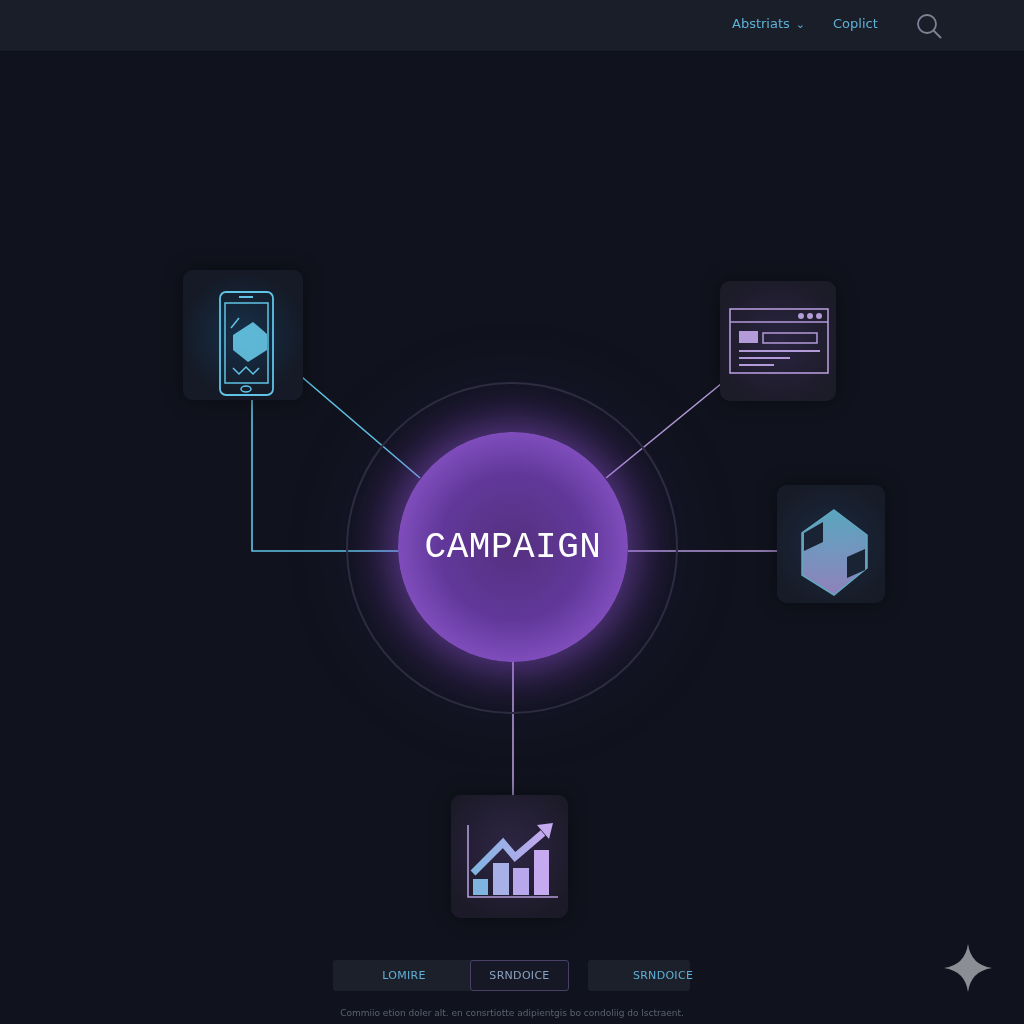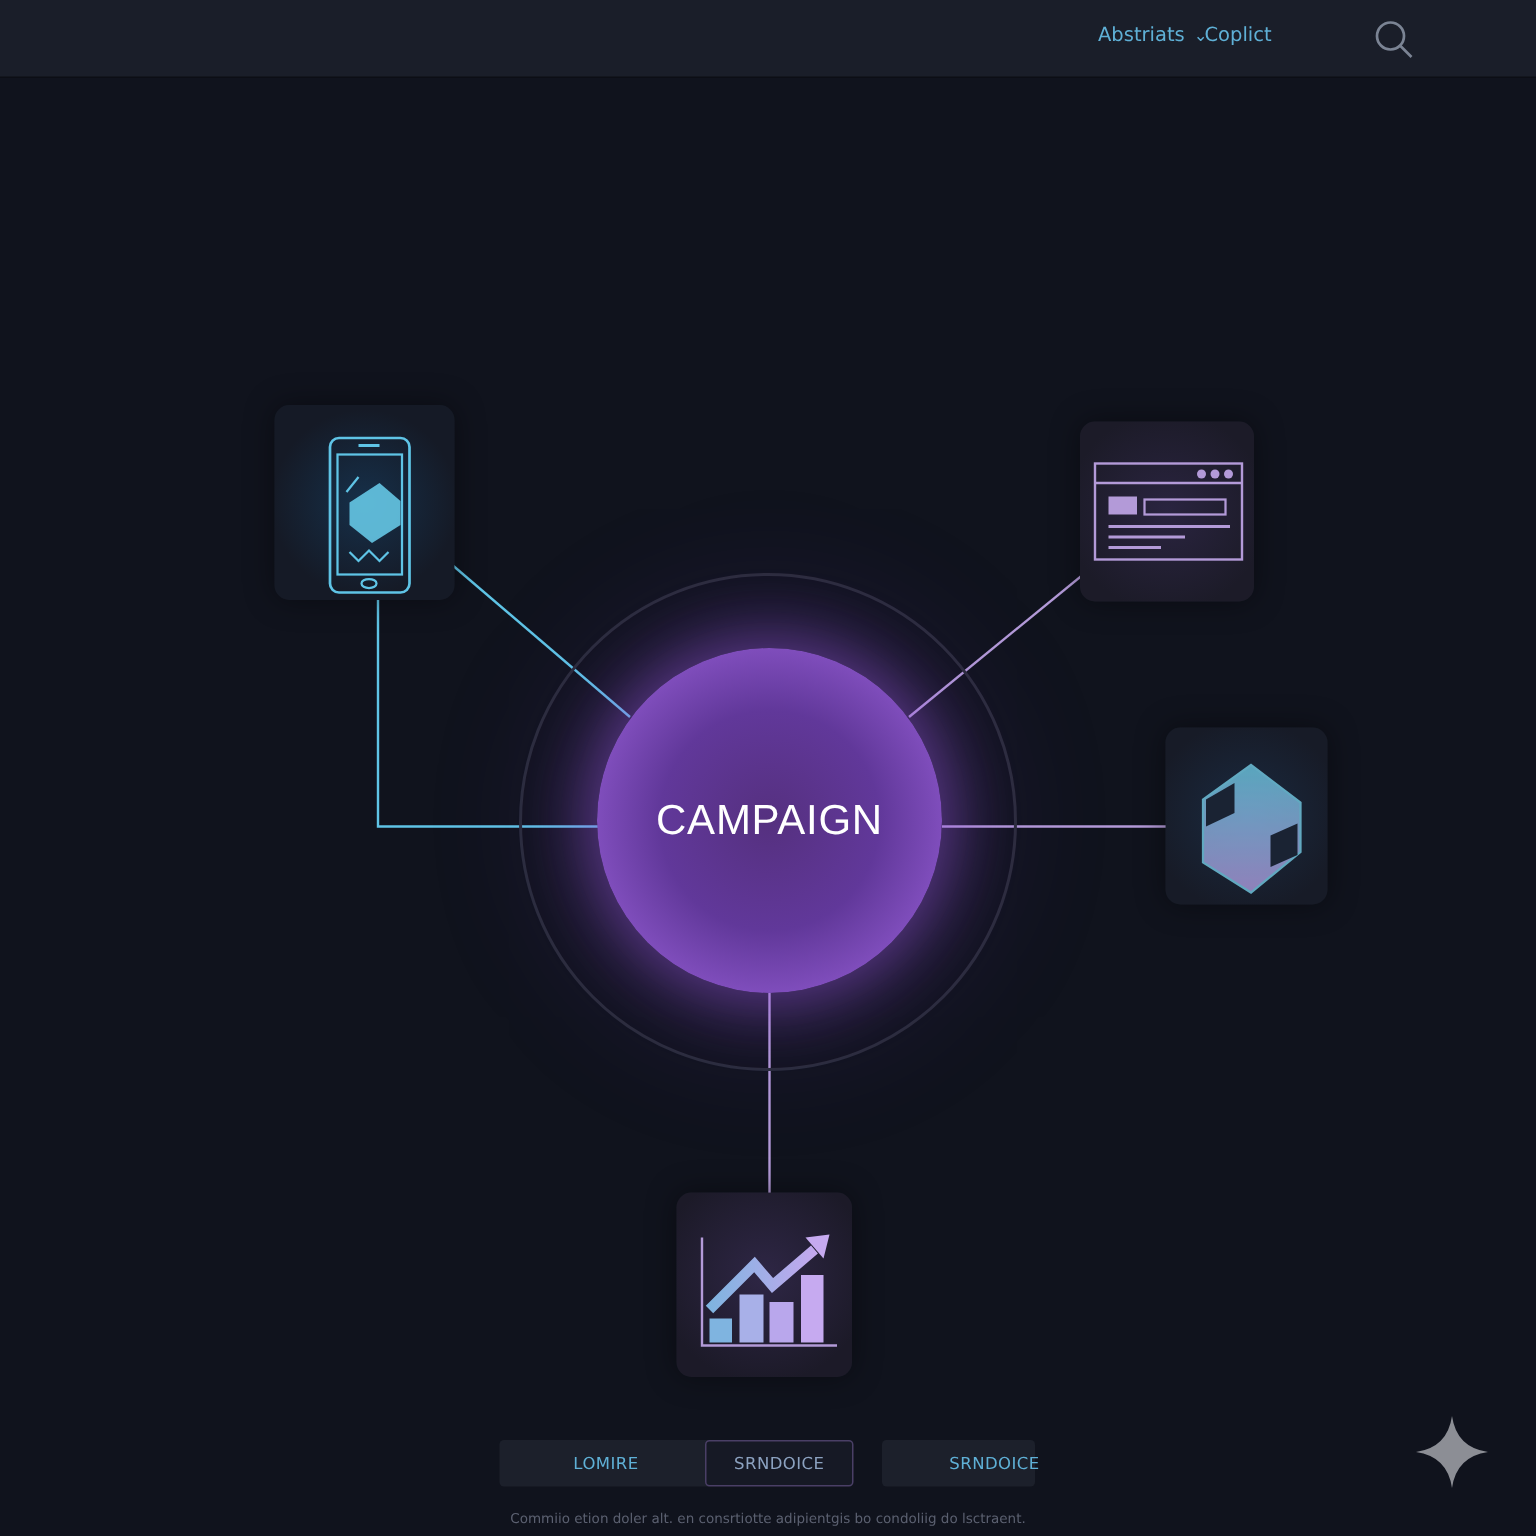--- a/index.html
+++ b/index.html
@@ -1,29 +1,29 @@
 <!DOCTYPE html>
 <html><head>
 <meta charset="utf-8">
 <style>
   html,body{margin:0;padding:0;}
   body{width:1024px;height:1024px;background:#10131d;position:relative;overflow:hidden;font-family:"DejaVu Sans",sans-serif;}
   .topbar{position:absolute;left:0;top:0;width:1024px;height:51px;background:#1a1e29;border-bottom:1px solid #0c0e15;}
   .nav-item{position:absolute;top:16px;color:#5fb0d6;font-size:13px;cursor:pointer;}
   .nav-abstracts{left:732px;}
-  .nav-contact{left:803px;}
+  .nav-contact{left:833px;}
   .chev{display:inline-block;margin-left:6px;font-size:11px;}
   .search-icon{position:absolute;left:914px;top:11px;width:30px;height:30px;cursor:pointer;}
   svg.links{position:absolute;left:0;top:0;}
   .halo-ring{position:absolute;left:346px;top:382px;width:332px;height:332px;border-radius:50%;border:2px solid #2a2d3a;box-sizing:border-box;}
   .hub{position:absolute;left:398px;top:432px;width:230px;height:230px;border-radius:50%;
        background:radial-gradient(circle at 50% 50%,#55307f 0%,#61389a 45%,#8a55c8 80%,#c690f0 100%);
        box-shadow:0 0 40px 10px rgba(160,90,230,0.45),0 0 90px 30px rgba(120,60,200,0.15);
        display:flex;align-items:center;justify-content:center;}
-  .hub-label{color:#ffffff;font-size:28px;letter-spacing:0.5px;font-family:Liberation Sans, sans-serif;}
+  .hub-label{color:#ffffff;font-size:36px;letter-spacing:0.5px;font-family:Liberation Mono, monospace;}
   .tile{position:absolute;border-radius:10px;background:linear-gradient(160deg,#1f2230,#181b26);box-shadow:0 0 20px rgba(0,0,0,0.4);}
   .tile-phone{left:183px;top:270px;width:120px;height:130px;background:radial-gradient(circle at 50% 50%,#16304a 0%,#151a26 70%);}
   .tile-web{left:720px;top:281px;width:116px;height:120px;background:radial-gradient(circle at 50% 50%,#2a2440 0%,#1c1b28 80%);}
   .tile-cube{left:777px;top:485px;width:108px;height:118px;background:radial-gradient(circle at 50% 50%,#1a2a40 0%,#171b27 80%);}
   .tile-chart{left:451px;top:795px;width:117px;height:123px;background:radial-gradient(circle at 50% 45%,#2e2645 0%,#1c1a28 80%);}
   .tile svg{position:absolute;left:0;top:0;}
   .btn{position:absolute;top:960px;height:31px;box-sizing:border-box;border-radius:3px;font-size:11px;display:flex;align-items:center;justify-content:center;cursor:pointer;letter-spacing:0.3px;}
   .btn-1{left:333px;width:142px;background:#1c202b;color:#5fb0d6;}
   .btn-2{left:470px;width:99px;background:#161925;border:1px solid #4a3f66;color:#8ca2c0;}
   .btn-3{left:588px;width:102px;background:#1c202b;color:#5fb0d6;padding-left:48px;}

